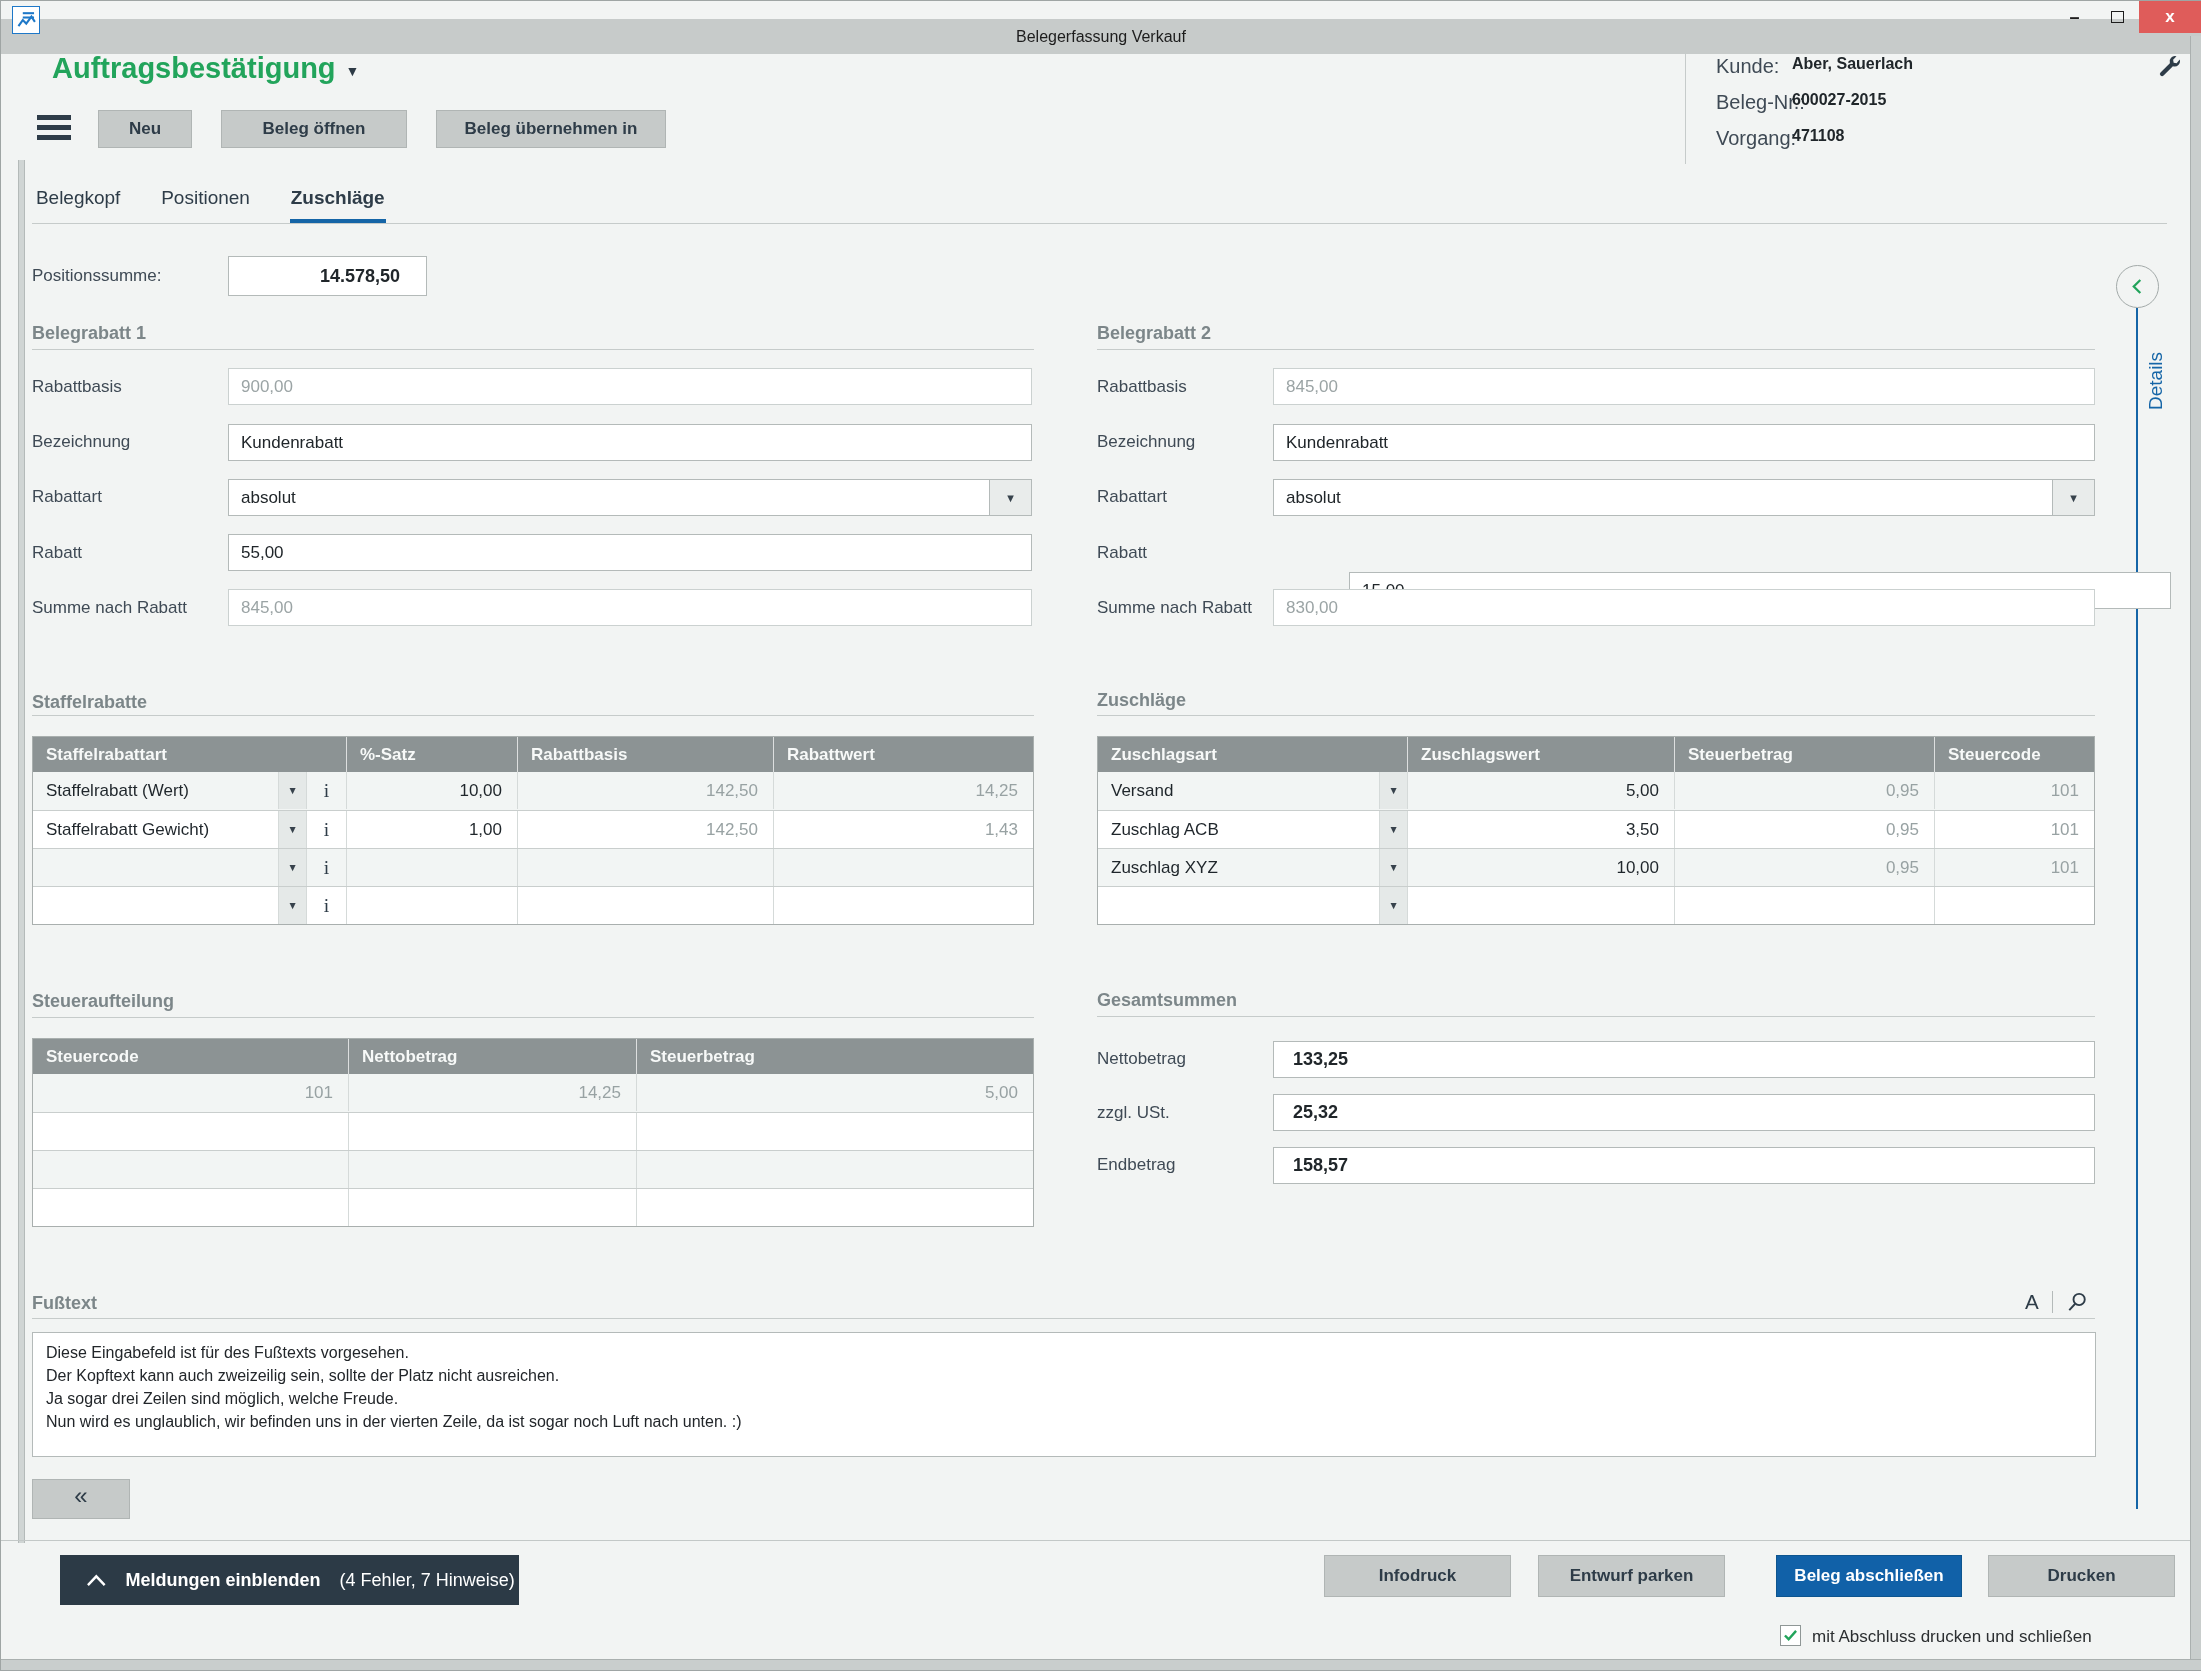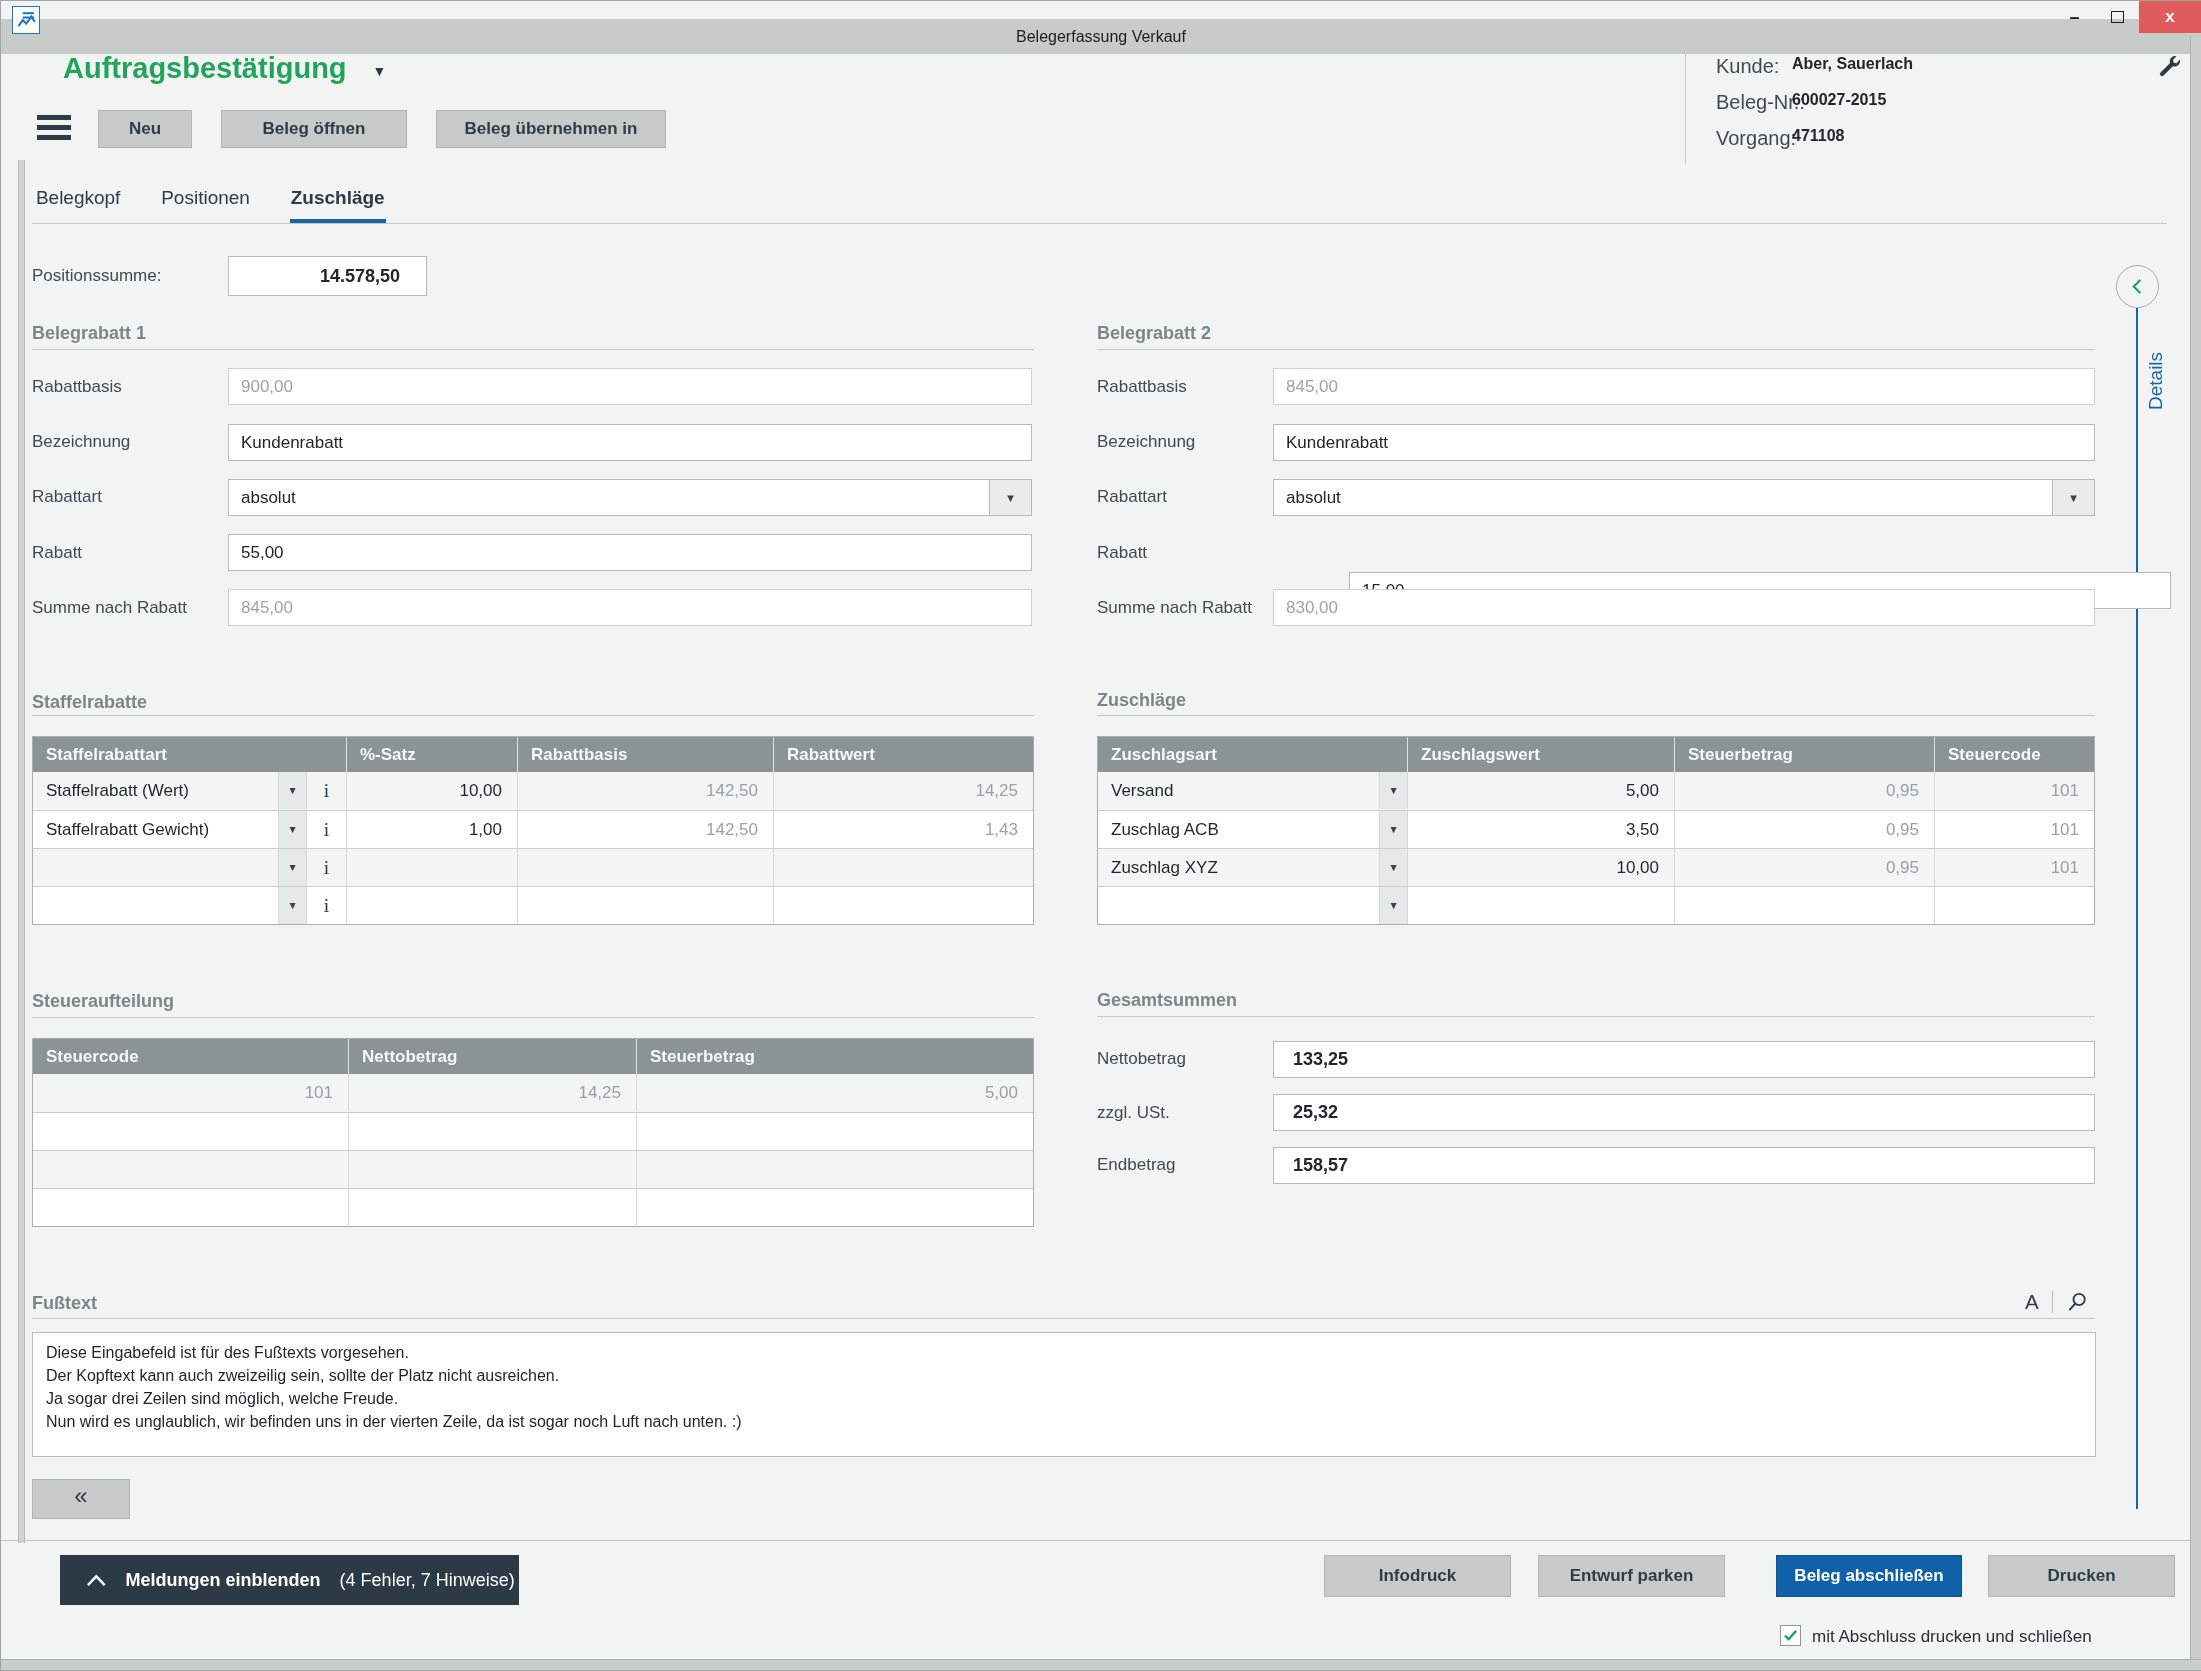--- a/index.html
+++ b/index.html
@@ -13,21 +13,21 @@
   .titlebar { position:absolute; left:0; top:0; width:100%; height:35px; background:#c7cbca;margin-top:18px; }
   .titlebar .wtitle { position:absolute; left:0; width:100%; top:0; height:35px; line-height:35px; text-align:center; font-size:16px; color:#1d1d1d; }
   .appicon { position:absolute; left:11.2px; top:4.7px; width:28px; height:28px; background:#fff; border:1.9px solid #1e78c8; display:flex; align-items:center; justify-content:center; }
   .wctl { position:absolute; top:0; height:32px; display:flex; align-items:center; justify-content:center; color:#1d1d1d; font-size:18px; }
   .wctl-min { left:2052px; width:43px; font-weight:bold; }
   .wctl-max { left:2095px; width:43px; }
   .wctl-max span { display:block; width:13px; height:11.2px; border:1.9px solid #1d1d1d; }
   .wctl-close { left:2138px; width:62px; background:#df5c5a; color:#fff; font-weight:bold; font-size:17px; }
 
   
-  .heading { position:absolute; left:62px; top:51px; display:flex; align-items:center; gap:26px; }
+  .heading { position:absolute; left:51px; top:51px; display:flex; align-items:center; gap:10px; }
   .heading .docname { font-size:29px; font-weight:bold; color:#22a45b; }
   .heading .hcaret { font-size:14px; color:#2d3a45; padding-top:5.6px; }
   .hamburger { position:absolute; left:36px; top:114px; width:34px; height:25px; display:flex; flex-direction:column; justify-content:space-between; cursor:pointer; }
   .hamburger div { height:4.7px; background:#2e3c48; }
   .hdr-buttons { position:absolute; left:97px; top:109px; display:flex; gap:29px; }
   .gbtn { background:#c6cac9; border:0.9px solid #b0b5b4; color:#2e3c48; font-weight:bold; font-size:17px;
           display:flex; align-items:center; justify-content:center; white-space:nowrap; }
   .hdr-buttons .gbtn { height:38px; }
   .info-divider { position:absolute; left:1684px; top:51px; width:0.9px; height:112px; background:#c6cbca; }
   .inforow-label { position:absolute; left:1715px; font-size:20px; color:#3f4a55; }

